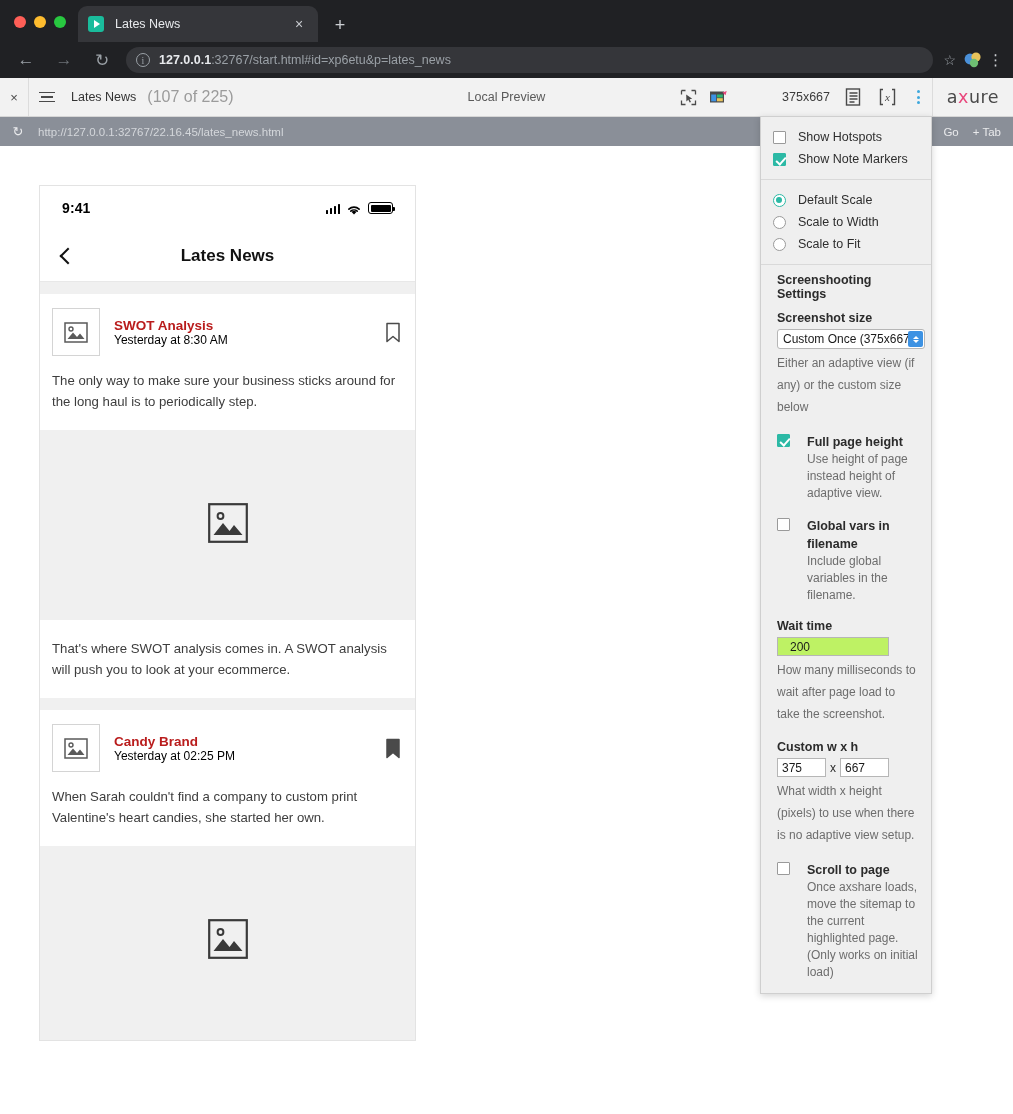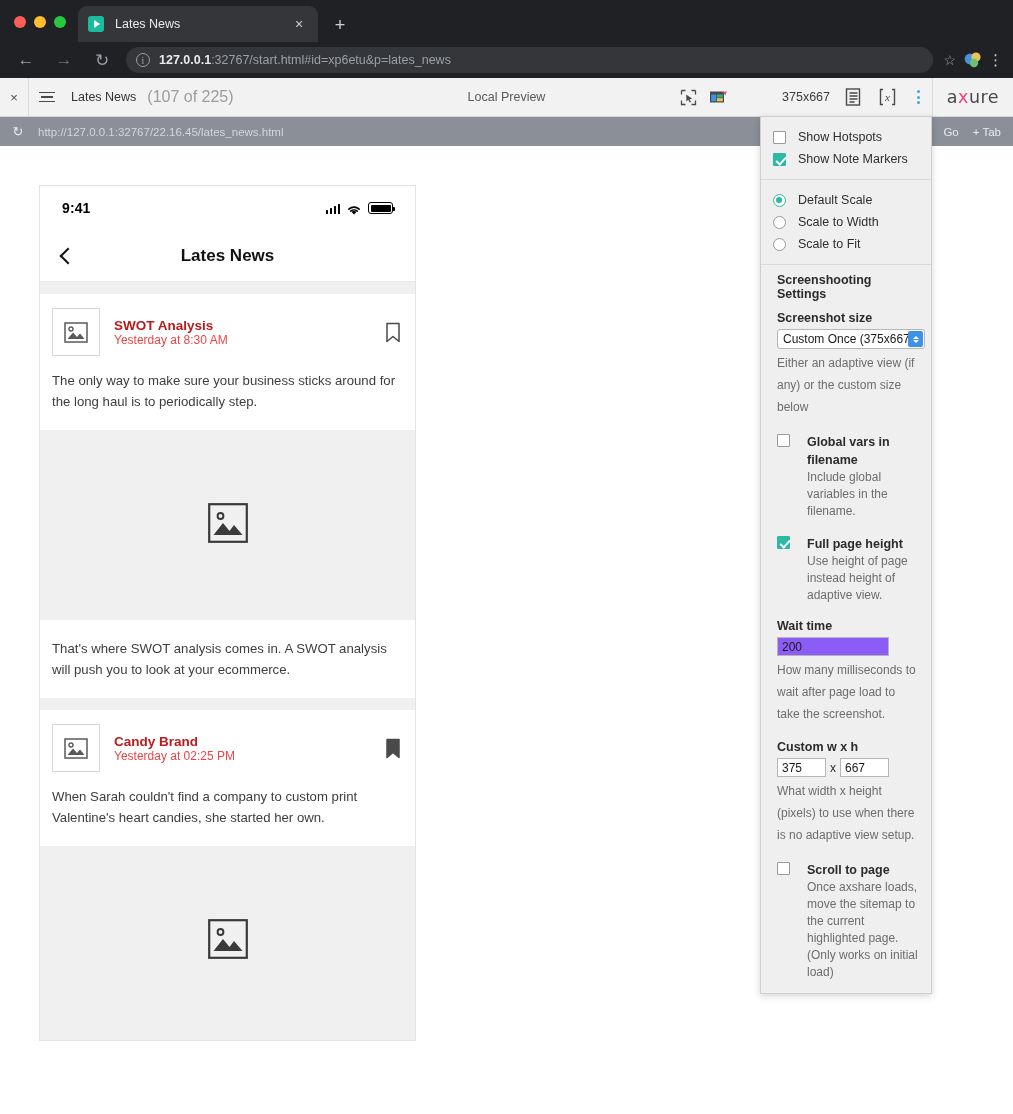--- a/index.html
+++ b/index.html
@@ -237,21 +237,21 @@
     width: 48px; height: 48px; border: 1px solid #d4d4d4;
     background: #fff; flex: none;
     display: flex; align-items: center; justify-content: center;
   }
   .card-meta { margin-left: 14px; flex: 1; }
   .card-title {
     font-size: 13.5px; font-weight: 700; color: #b91c1c;
     font-family: "Liberation Sans", sans-serif;
   }
   .card-date {
-    font-size: 12px; color: #ef4444; 
+    font-size: 12px; color: #000000; 
     font-family: "Liberation Sans", sans-serif;
   }
   .bookmark { width: 16px; height: 21px; flex: none; }
   .card-body {
     font-size: 13.2px; line-height: 21px; color: #3d3d3d;
     padding: 4px 14px 18px 12px;
     font-family: "Liberation Sans", sans-serif;
   }
   .media {
     height: 190px; background: #f0f0f0;
@@ -335,22 +335,22 @@
   }
   .dd-opt .cbox, .dd-opt .cbox.on { margin-top: 2px; }
   .dd-opt-body { margin-left: 17px; flex: 1; }
   .dd-opt-title {
     font-size: 12.5px; font-weight: 700; color: #2b2b2b; line-height: 16px;
   }
   .dd-opt-desc {
     font-size: 12px; line-height: 17px; color: #6d6d6d; margin-top: 1px;
   }
   .dd-field {
-    width: 112px; height: 19px; border: 1px solid #b6b6b6; background: #8b5cf6;
-    display: flex; align-items: center; padding-left: 4px;
+    width: 112px; height: 19px; border: 1px solid #b6b6b6; background: #bef264;
+    display: flex; align-items: center; padding-left: 12px;
     font-size: 12px; color: #1a1a1a; margin-bottom: 3px;
   }
   .wh-row { display: flex; align-items: center; margin-bottom: 3px; }
   .wh-field {
     width: 49px; height: 19px; border: 1px solid #b6b6b6; background: #fff;
     display: flex; align-items: center; padding-left: 4px;
     font-size: 12px; color: #1a1a1a;
   }
   .wh-x { font-size: 12px; color: #2b2b2b; margin: 0 4px; }
   .dd-block { margin-top: 15px; }
@@ -592,32 +592,32 @@
     <div class="dd-select">
       <span class="sv">Custom Once (375x667)</span>
       <span class="dd-spin">
           <i class="up"></i>
           <i class="dn"></i>
         </span>
     </div>
     <div class="dd-help">Either an adaptive view (if any) or the custom size below</div>
 
     <div class="dd-opt">
+      <span class="cbox on"></span>
+      <span class="dd-opt-body">
+        <span class="dd-opt-title">Full page height</span>
+        <div class="dd-opt-desc">Use height of page instead height of adaptive view.</div>
+      </span>
+    </div>
+
+    <div class="dd-opt">
       <span class="cbox"></span>
       <span class="dd-opt-body">
         <span class="dd-opt-title">Global vars in filename</span>
         <div class="dd-opt-desc">Include global variables in the filename.</div>
-      </span>
-    </div>
-
-    <div class="dd-opt">
-      <span class="cbox on"></span>
-      <span class="dd-opt-body">
-        <span class="dd-opt-title">Full page height</span>
-        <div class="dd-opt-desc">Use height of page instead height of adaptive view.</div>
       </span>
     </div>
 
     <div class="dd-block">
       <div class="dd-h2">Wait time</div>
       <div class="dd-field">200</div>
       <div class="dd-help">How many milliseconds to wait after page load to take the screenshot.</div>
     </div>
 
     <div class="dd-block">

